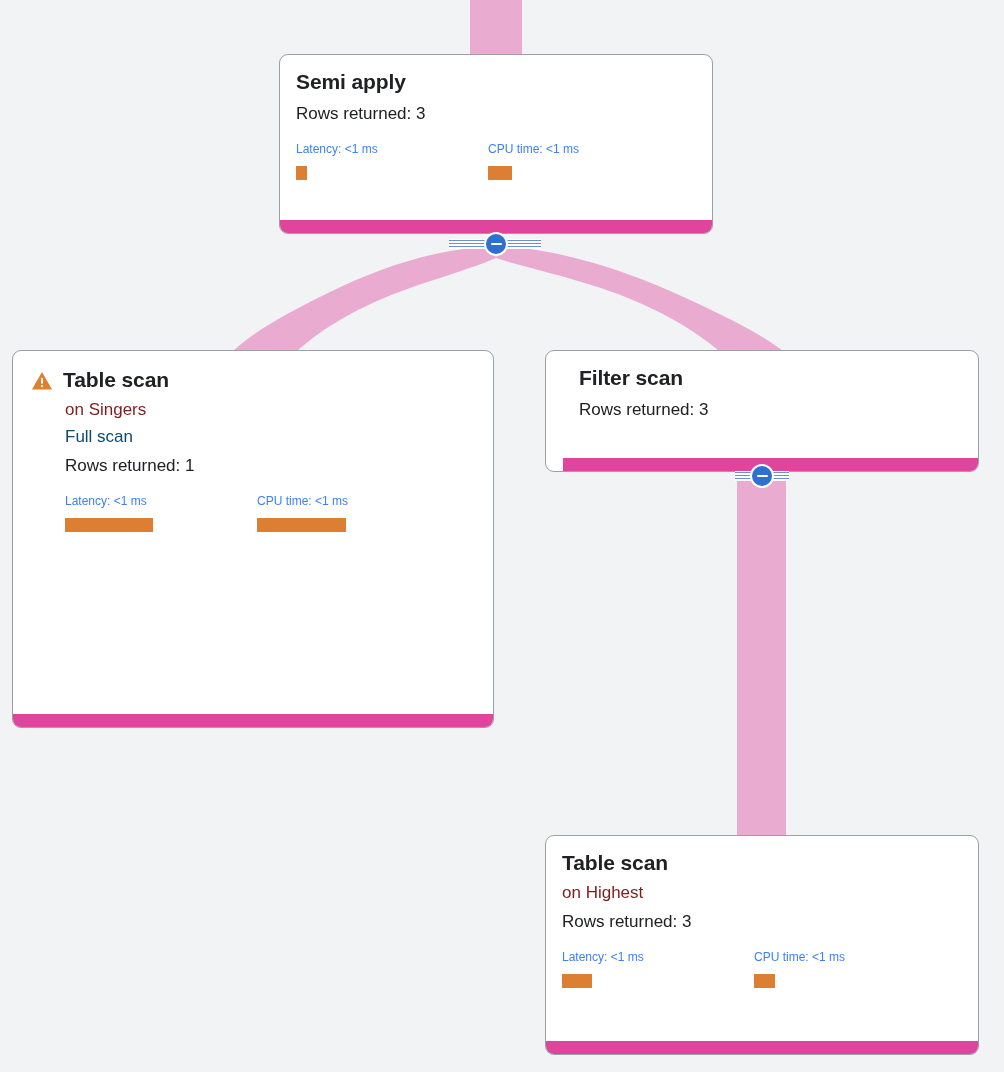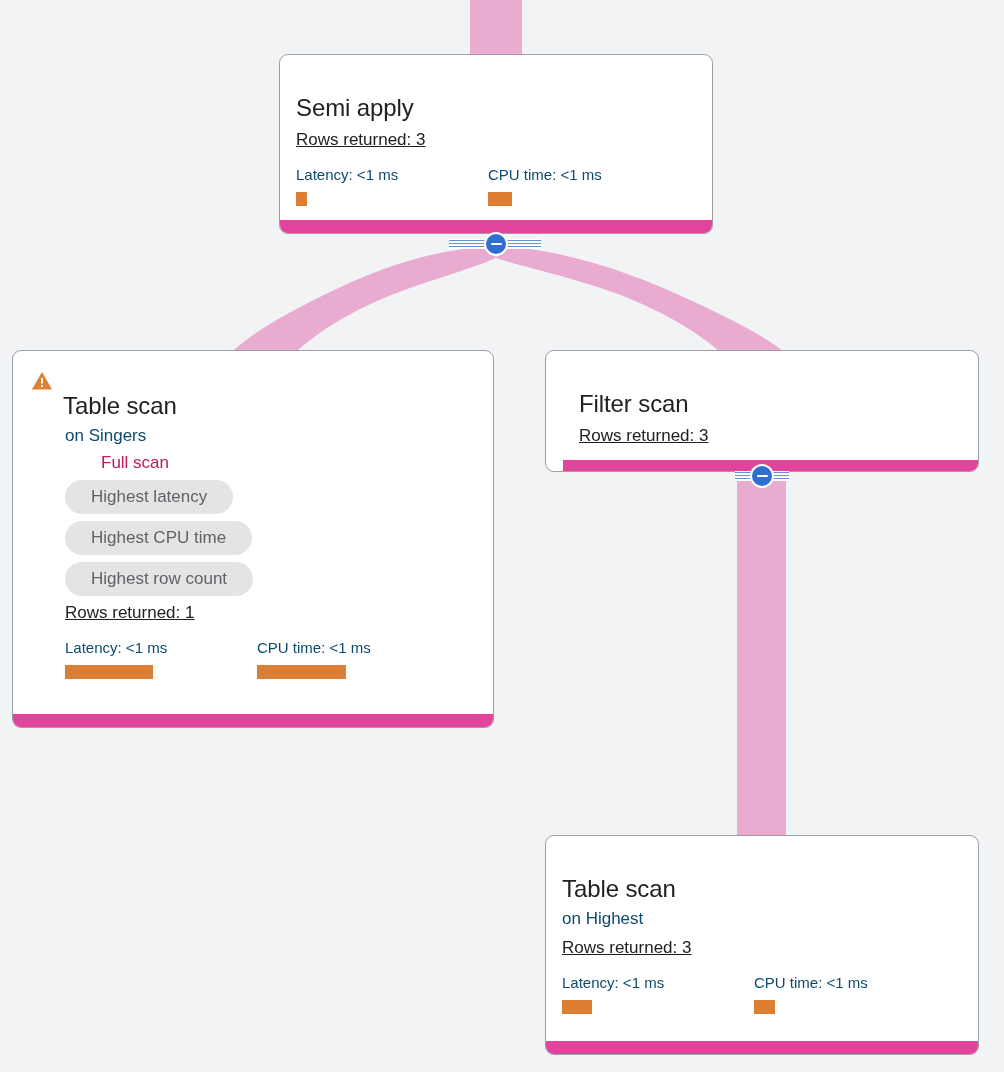--- a/index.html
+++ b/index.html
@@ -55,50 +55,47 @@
     background: #e0449d;
   }
 
   .node-title-row {
     display: flex;
     align-items: flex-start;
     gap: 10px;
     margin-bottom: 3px;
   }
   .node-title {
-    font-size: 24px;
+    font-size: 21px;
     line-height: 26px;
-    font-weight: 400;
+    font-weight: 700;
     color: #202124;
     letter-spacing: -0.1px;
-    margin-top: 26px;
   }
   .warn-icon {
     flex: 0 0 auto;
     width: 22px;
     height: 22px;
     margin-top: 3px;
     display: block;
   }
 
   .node-sub {
     font-size: 17px;
     line-height: 27px;
+    color: #7f1d1d;
+  }
+  .node-sub.muted {
     color: #0c4a6e;
-  }
-  .node-sub.muted {
-    color: #be185d;
-    margin-left: 36px;
   }
   .node-rows {
     font-size: 17px;
     line-height: 28px;
     color: #202124;
     margin-top: 2px;
-    text-decoration: underline;
   }
 
   .chips {
     margin: 4px 0 3px 0;
     display: flex;
     flex-direction: column;
     align-items: flex-start;
     gap: 7px;
   }
   .chip {
@@ -113,23 +110,23 @@
 
   .metrics {
     display: flex;
     margin-top: 10px;
   }
   .metric {
     display: flex;
     flex-direction: column;
   }
   .metric-label {
-    font-size: 15px;
+    font-size: 12px;
     line-height: 22px;
-    color: #0c4a6e;
+    color: #3b82f6;
     white-space: nowrap;
   }
   .metric-bar {
     height: 14px;
     background: #dd7f33;
     margin-top: 6px;
   }
 
   
   .collapse-btn {
@@ -229,25 +226,20 @@
         <svg class="warn-icon" viewBox="0 0 24 24">
           <path d="M12 2.2 L23 21.4 L1 21.4 Z" fill="#de8030"></path>
           <rect x="10.9" y="8.4" width="2.2" height="6.6" rx="1.1" fill="#ffffff"></rect>
           <rect x="10.9" y="16.4" width="2.2" height="2.4" rx="1.1" fill="#ffffff"></rect>
         </svg>
         <span class="node-title">Table scan</span>
       </div>
       <div style="padding-left:34px;">
         <div class="node-sub">on Singers</div>
         <div class="node-sub muted">Full scan</div>
-        <div class="chips">
-          <span class="chip">Highest latency</span>
-          <span class="chip">Highest CPU time</span>
-          <span class="chip">Highest row count</span>
-        </div>
         <div class="node-rows">Rows returned: 1</div>
         <div class="metrics">
           <div class="metric" style="width:192px;">
             <span class="metric-label">Latency: &lt;1 ms</span>
             <span class="metric-bar" style="width:88px;"></span>
           </div>
           <div class="metric">
             <span class="metric-label">CPU time: &lt;1 ms</span>
             <span class="metric-bar" style="width:89px;"></span>
           </div>

